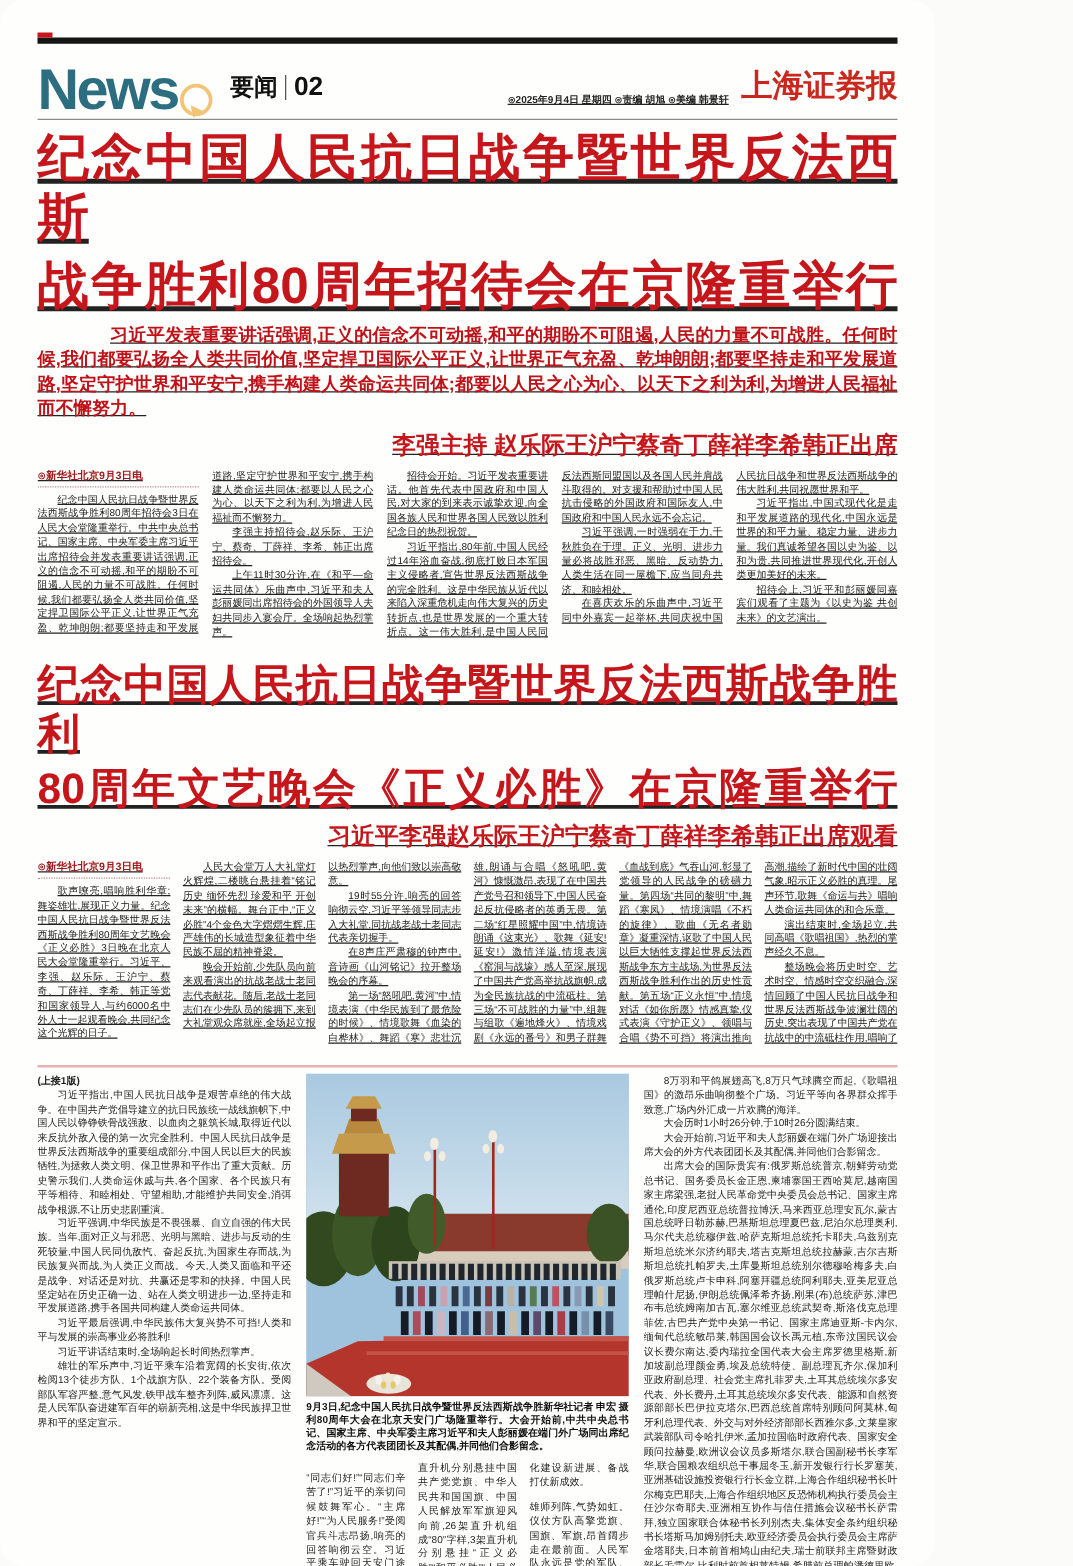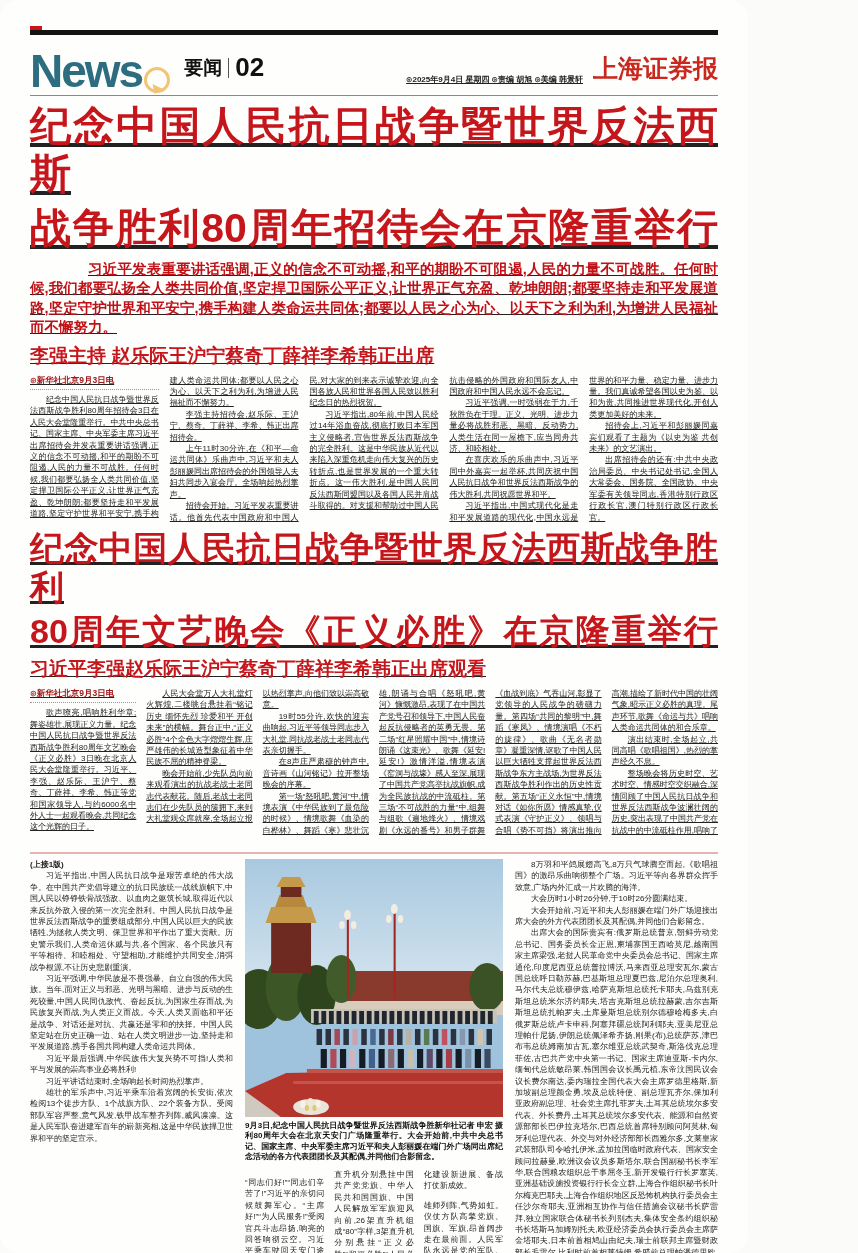--- a/index.html
+++ b/index.html
@@ -9,31 +9,31 @@
   
   .topbar{position:relative;margin:30px 30px 0;height:5px;background:#141414;}
   .topbar .redmark{position:absolute;left:0;top:-4px;width:12px;height:4px;background:#c8151b;}
   .header{display:flex;align-items:flex-end;margin:6px 30px 0;height:52px;position:relative;}
   .logo{font-size:46px;font-weight:bold;color:#2c6e80;letter-spacing:-2px;line-height:44px;}
   .bubble{position:relative;width:20px;height:20px;border:3px solid #f2c476;border-radius:50%;margin:0 14px 0 2px;align-self:flex-end;}
   .bubble:after{content:"";position:absolute;left:2px;top:16px;border:6px solid transparent;border-top:8px solid #f2c476;transform:rotate(25deg);}
   .section-box{display:flex;align-items:center;margin-bottom:10px;}
   .section-name{font-size:19px;font-weight:bold;color:#111;}
   .section-divider{width:1px;height:20px;background:#555;margin:0 6px;}
-  .page-no{font-size:26px;font-weight:bold;color:#111;}
+  .page-no{font-size:21px;font-weight:bold;color:#111;}
   .header-right{margin-left:auto;display:flex;align-items:flex-end;margin-bottom:8px;}
   .date-line{font-size:8px;color:#222;font-weight:bold;margin-right:10px;white-space:nowrap;text-decoration:underline;}
   .masthead{font-family:"Liberation Serif",serif;font-size:25px;font-weight:bold;color:#c9281e;white-space:nowrap;}
   .hairline{margin:2px 30px 0;border-bottom:1px solid #8a8a8a;}
   
   .headline{color:#c5161c;font-weight:bold;text-align:justify;text-align-last:justify;line-height:1.16;}
   .h-a1{font-size:41px;margin-top:7px;}
   .h-a2{font-size:34px;margin-top:4px;}
   .standfirst{color:#bf1218;font-weight:bold;font-size:14.5px;line-height:19.5px;text-align:justify;text-indent:4em;margin-top:7px;}
-  .deck{color:#c5161c;font-weight:bold;font-size:19px;text-align:left;margin-top:5px;}
+  .deck{color:#c5161c;font-weight:bold;font-size:19px;text-align:right;margin-top:5px;}
   
   .body-cols{font-size:8px;line-height:11.4px;text-align:justify;color:#1c1c1c;overflow:hidden;margin-top:6px;}
   .cols5{columns:5;column-gap:11px;height:150px;}
   .cols6{columns:6;column-gap:10px;height:158px;}
   .body-cols p, .colblock p{margin:0;text-indent:2em;}
   .byline{color:#a0191b;font-weight:bold;font-size:8.5px;text-indent:0!important;border-bottom:1px dotted #c08a8a;padding-bottom:3px;margin-bottom:4px!important;}
   .pinkrule{margin:6px 30px 5px;height:2px;background:#e6b3b3;}
   
   .bottom{margin:0 30px;display:grid;grid-template-columns:203px 1fr 203px;column-gap:12px;height:520px;}
   .colblock{font-size:8px;line-height:11.4px;text-align:justify;color:#1c1c1c;overflow:hidden;position:relative;}
@@ -79,35 +79,34 @@
         <p class="byline">⊙新华社北京9月3日电</p>
         <p>纪念中国人民抗日战争暨世界反法西斯战争胜利80周年招待会3日在人民大会堂隆重举行。中共中央总书记、国家主席、中央军委主席习近平出席招待会并发表重要讲话强调,正义的信念不可动摇,和平的期盼不可阻遏,人民的力量不可战胜。任何时候,我们都要弘扬全人类共同价值,坚定捍卫国际公平正义,让世界正气充盈、乾坤朗朗;都要坚持走和平发展道路,坚定守护世界和平安宁,携手构建人类命运共同体;都要以人民之心为心、以天下之利为利,为增进人民福祉而不懈努力。</p>
         <p>李强主持招待会,赵乐际、王沪宁、蔡奇、丁薛祥、李希、韩正出席招待会。</p>
         <p>上午11时30分许,在《和平—命运共同体》乐曲声中,习近平和夫人彭丽媛同出席招待会的外国领导人夫妇共同步入宴会厅。全场响起热烈掌声。</p>
         <p>招待会开始。习近平发表重要讲话。他首先代表中国政府和中国人民,对大家的到来表示诚挚欢迎,向全国各族人民和世界各国人民致以胜利纪念日的热烈祝贺。</p>
         <p>习近平指出,80年前,中国人民经过14年浴血奋战,彻底打败日本军国主义侵略者,宣告世界反法西斯战争的完全胜利。这是中华民族从近代以来陷入深重危机走向伟大复兴的历史转折点,也是世界发展的一个重大转折点。这一伟大胜利,是中国人民同反法西斯同盟国以及各国人民并肩战斗取得的。对支援和帮助过中国人民抗击侵略的外国政府和国际友人,中国政府和中国人民永远不会忘记。</p>
         <p>习近平强调,一时强弱在于力,千秋胜负在于理。正义、光明、进步力量必将战胜邪恶、黑暗、反动势力,人类生活在同一屋檐下,应当同舟共济、和睦相处。</p>
         <p>在喜庆欢乐的乐曲声中,习近平同中外嘉宾一起举杯,共同庆祝中国人民抗日战争和世界反法西斯战争的伟大胜利,共同祝愿世界和平。</p>
         <p>习近平指出,中国式现代化是走和平发展道路的现代化,中国永远是世界的和平力量、稳定力量、进步力量。我们真诚希望各国以史为鉴、以和为贵,共同推进世界现代化,开创人类更加美好的未来。</p>
         <p>招待会上,习近平和彭丽媛同嘉宾们观看了主题为《以史为鉴 共创未来》的文艺演出。</p>
-        <p>出席招待会的还有:中共中央政治局委员、中央书记处书记,全国人大常委会、国务院、全国政协、中央军委有关领导同志,香港特别行政区行政长官,澳门特别行政区行政长官。</p>
 
       </div>
     </div>
 
     <div>
       <div class="headline h-a2">纪念中国人民抗日战争暨世界反法西斯战争胜利</div>
       <div class="headline h-a2">80周年文艺晚会《正义必胜》在京隆重举行</div>
       <div class="deck">习近平李强赵乐际王沪宁蔡奇丁薛祥李希韩正出席观看</div>
       <div class="body-cols cols6">
         <p class="byline">⊙新华社北京9月3日电</p>
         <p>歌声嘹亮,唱响胜利华章;舞姿雄壮,展现正义力量。纪念中国人民抗日战争暨世界反法西斯战争胜利80周年文艺晚会《正义必胜》3日晚在北京人民大会堂隆重举行。习近平、李强、赵乐际、王沪宁、蔡奇、丁薛祥、李希、韩正等党和国家领导人,与约6000名中外人士一起观看晚会,共同纪念这个光辉的日子。</p>
         <p>人民大会堂万人大礼堂灯火辉煌,二楼眺台悬挂着“铭记历史 缅怀先烈 珍爱和平 开创未来”的横幅。舞台正中,“正义必胜”4个金色大字熠熠生辉,庄严雄伟的长城造型象征着中华民族不屈的精神脊梁。</p>
         <p>晚会开始前,少先队员向前来观看演出的抗战老战士老同志代表献花。随后,老战士老同志们在少先队员的簇拥下,来到大礼堂观众席就座,全场起立报以热烈掌声,向他们致以崇高敬意。</p>
-        <p>19时55分许,欢快的迎宾曲响起,习近平等领导同志步入大礼堂,同抗战老战士老同志代表亲切握手。</p>
+        <p>19时55分许,响亮的回答响彻云空,习近平等领导同志步入大礼堂,同抗战老战士老同志代表亲切握手。</p>
         <p>在8声庄严肃穆的钟声中,音诗画《山河铭记》拉开整场晚会的序幕。</p>
         <p>第一场“怒吼吧,黄河”中,情境表演《中华民族到了最危险的时候》、情境歌舞《血染的白桦林》、舞蹈《寒》悲壮沉雄,朗诵与合唱《怒吼吧,黄河》慷慨激昂,表现了在中国共产党号召和领导下,中国人民奋起反抗侵略者的英勇无畏。第二场“红星照耀中国”中,情境诗朗诵《这束光》、歌舞《延安!延安!》激情洋溢,情境表演《窑洞与战壕》感人至深,展现了中国共产党高举抗战旗帜,成为全民族抗战的中流砥柱。第三场“不可战胜的力量”中,组舞与组歌《遍地烽火》、情境戏剧《永远的番号》和男子群舞《血战到底》气吞山河,彰显了党领导的人民战争的磅礴力量。第四场“共同的黎明”中,舞蹈《寒凤》、情境演唱《不朽的旋律》、歌曲《无名者勋章》凝重深情,讴歌了中国人民以巨大牺牲支撑起世界反法西斯战争东方主战场,为世界反法西斯战争胜利作出的历史性贡献。第五场“正义永恒”中,情境对话《如你所愿》情感真挚,仪式表演《守护正义》、领唱与合唱《势不可挡》将演出推向高潮,描绘了新时代中国的壮阔气象,昭示正义必胜的真理。尾声环节,歌舞《命运与共》唱响人类命运共同体的和合乐章。</p>
         <p>演出结束时,全场起立,共同高唱《歌唱祖国》,热烈的掌声经久不息。</p>
         <p>整场晚会将历史时空、艺术时空、情感时空交织融合,深情回顾了中国人民抗日战争和世界反法西斯战争波澜壮阔的历史,突出表现了中国共产党在抗战中的中流砥柱作用,唱响了中国人民抗击侵略的英雄凯歌,彰显了中华民族自立于世界民族之林的精神风貌。</p>
         <p>中共中央、全国人大常委会、国务院、最高人民法院、最高人民检察院、全国政协、中央军委领导同志,香港特别行政区行政长官、澳门特别行政区行政长官观看晚会。</p>
         <p>出席观看晚会的还有:中央党政军群各部门和北京市主要负责同志,参加过抗战的老战士、老同志、抗战烈士亲属代表,国民党抗日老兵代表,海内外爱国人士、抗战将领遗属代表,在京中管金融机构、企业主要负责同志,在京中央委员、候补中央委员、中央纪委委员、国家监委委员、全国人大常委会委员、全国政协常委,各民主党派中央、全国工商联负责人和无党派人士代表,老同志代表,部分已故老同志亲属,功勋荣誉获得者代表,全国先进模范人物代表,港澳台同胞、海外侨胞代表,首都各界群众代表,驻京部队官兵代表,以及各国驻华使节、武官和国际组织驻华代表,为中国抗战胜利作出贡献的国际友人或其遗属代表等。</p>
       </div>
     </div>
   </div>
 

